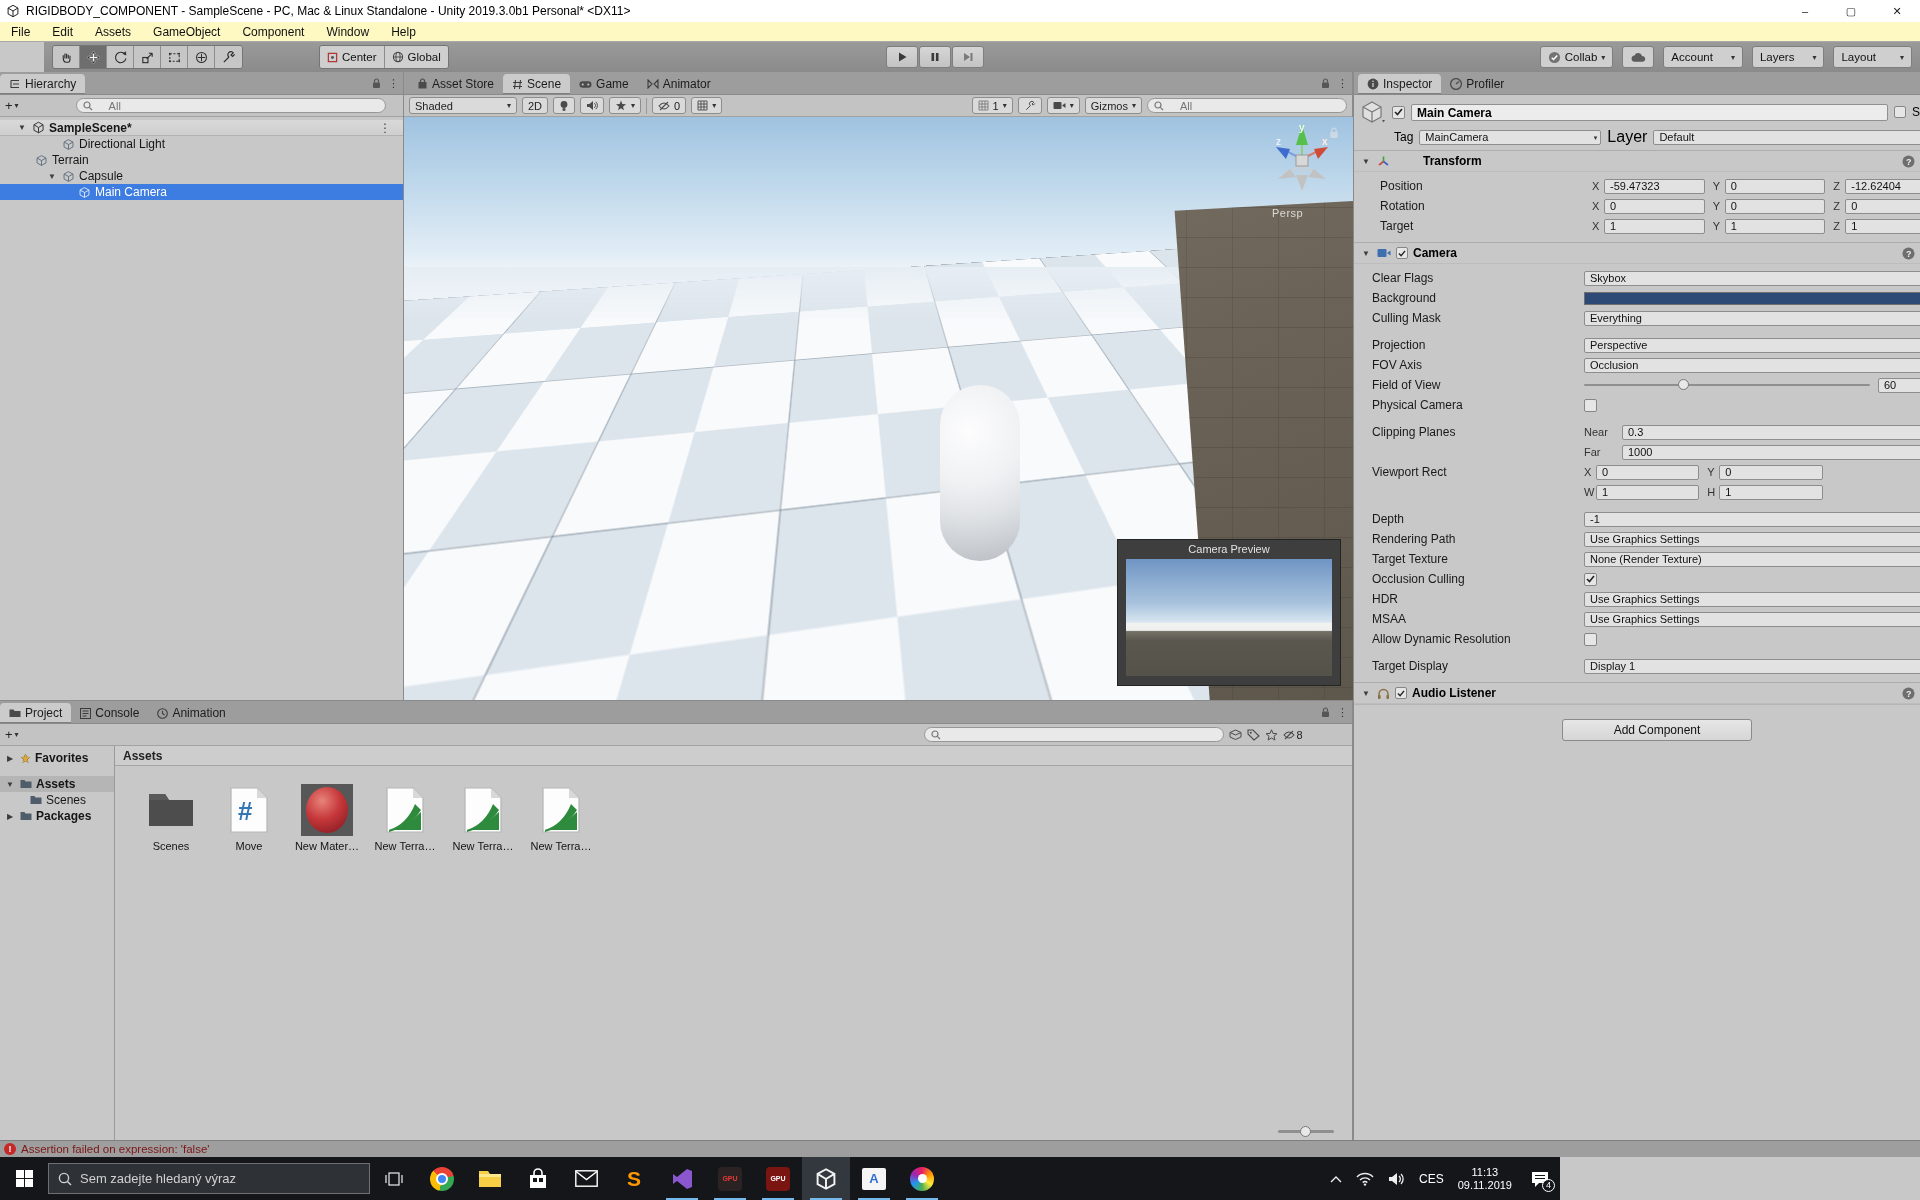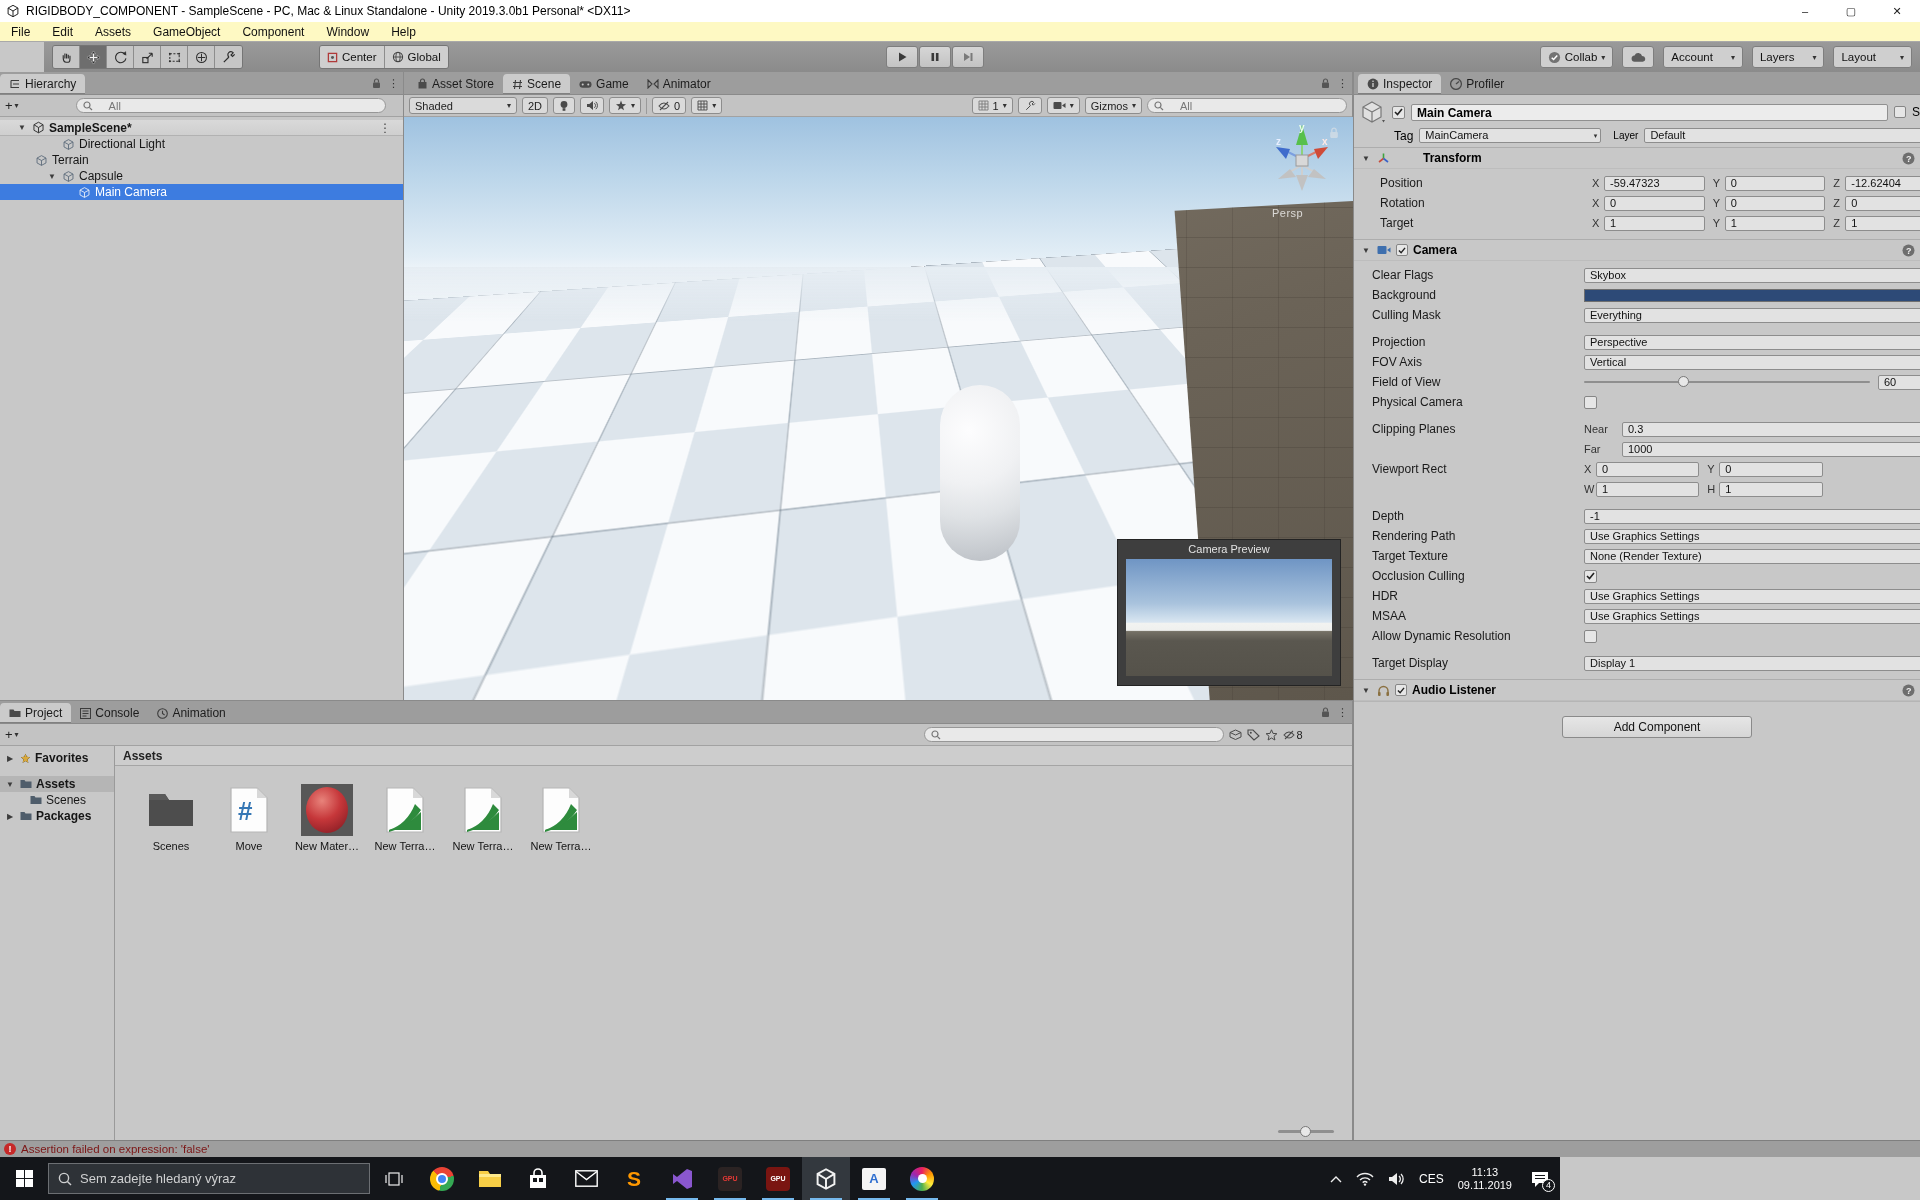--- a/index.html
+++ b/index.html
@@ -512,21 +512,21 @@
         </svg>
       </span>
     <div class="namefield">Main Camera</div>
     <span class="cb" style="width:12px;height:12px"></span>
     <span style="font-size:12px">Static</span>
     <span class="ddarrow">▾</span>
   </div>
   <div class="ihead" style="padding-top:0">
     <span style="font-size:12px;margin-left:34px">Tag</span>
     <div class="dd" style="max-width:182px"><span>MainCamera</span><span class="dda">▾</span></div>
-    <span style="font-size:10px;margin-left:6px">Layer</span>
+    <span style="font-size:16px;">Layer</span>
     <div class="dd"><span>Default</span><span class="dda">▾</span></div>
   </div>
 
   <div class="sechead">
     <span class="disc">▼</span>
     <svg width="13" height="13" viewBox="0 0 13 13">
         <path d="M6.5 6.5 V1.5" stroke="#3da33d" stroke-width="1.6"></path>
         <path d="M6.5 6.5 L2 10" stroke="#c84b3a" stroke-width="1.6"></path>
         <path d="M6.5 6.5 L11 10" stroke="#3a62c8" stroke-width="1.6"></path>
       </svg>
@@ -648,21 +648,21 @@
     <div class="sp"></div>
     <div class="irow">
         <div class="ilab">Projection</div>
         <div class="ictrl">
           <div class="dd"><span>Perspective</span><span class="dda">▾</span></div>
         </div>
       </div>
     <div class="irow">
         <div class="ilab">FOV Axis</div>
         <div class="ictrl">
-          <div class="dd"><span>Vertical</span><span class="dda">▾</span></div>
+          <div class="dd"><span>Occlusion</span><span class="dda">▾</span></div>
         </div>
       </div>
     <div class="irow">
         <div class="ilab">Field of View</div>
         <div class="ictrl">
           <div class="sldtrack">
             <div class="sldknob" style="left:33%"></div>
           </div>
           <div class="tf" style="flex:none;width:68px">60</div>
         </div>

